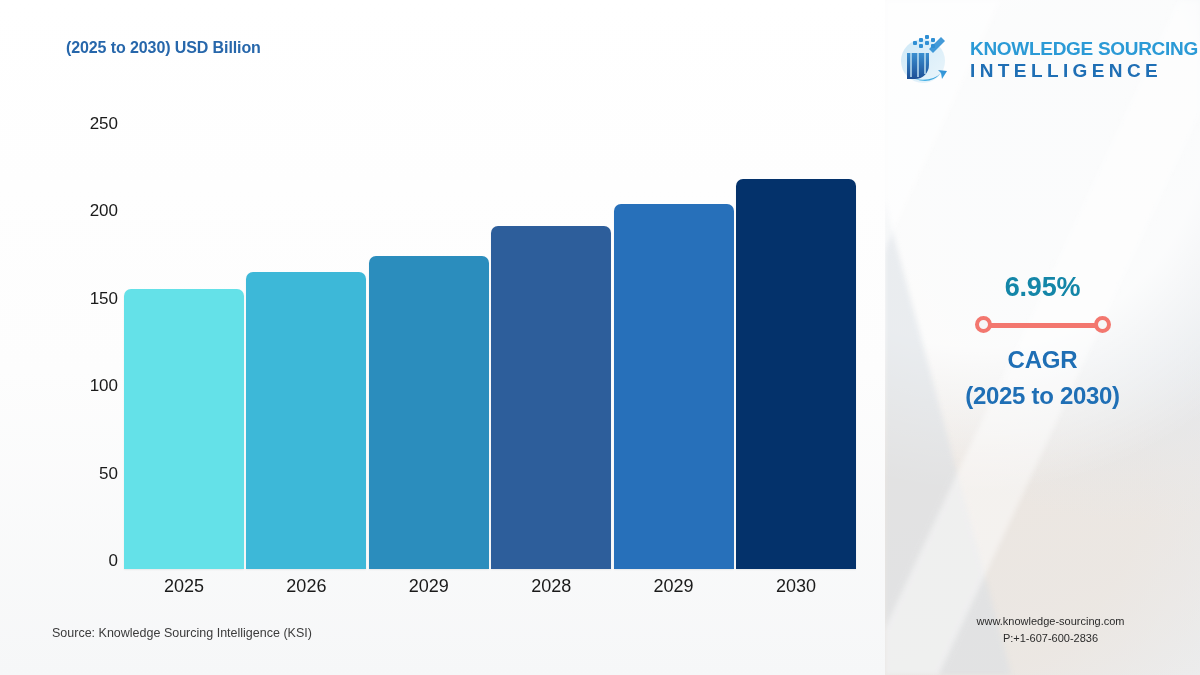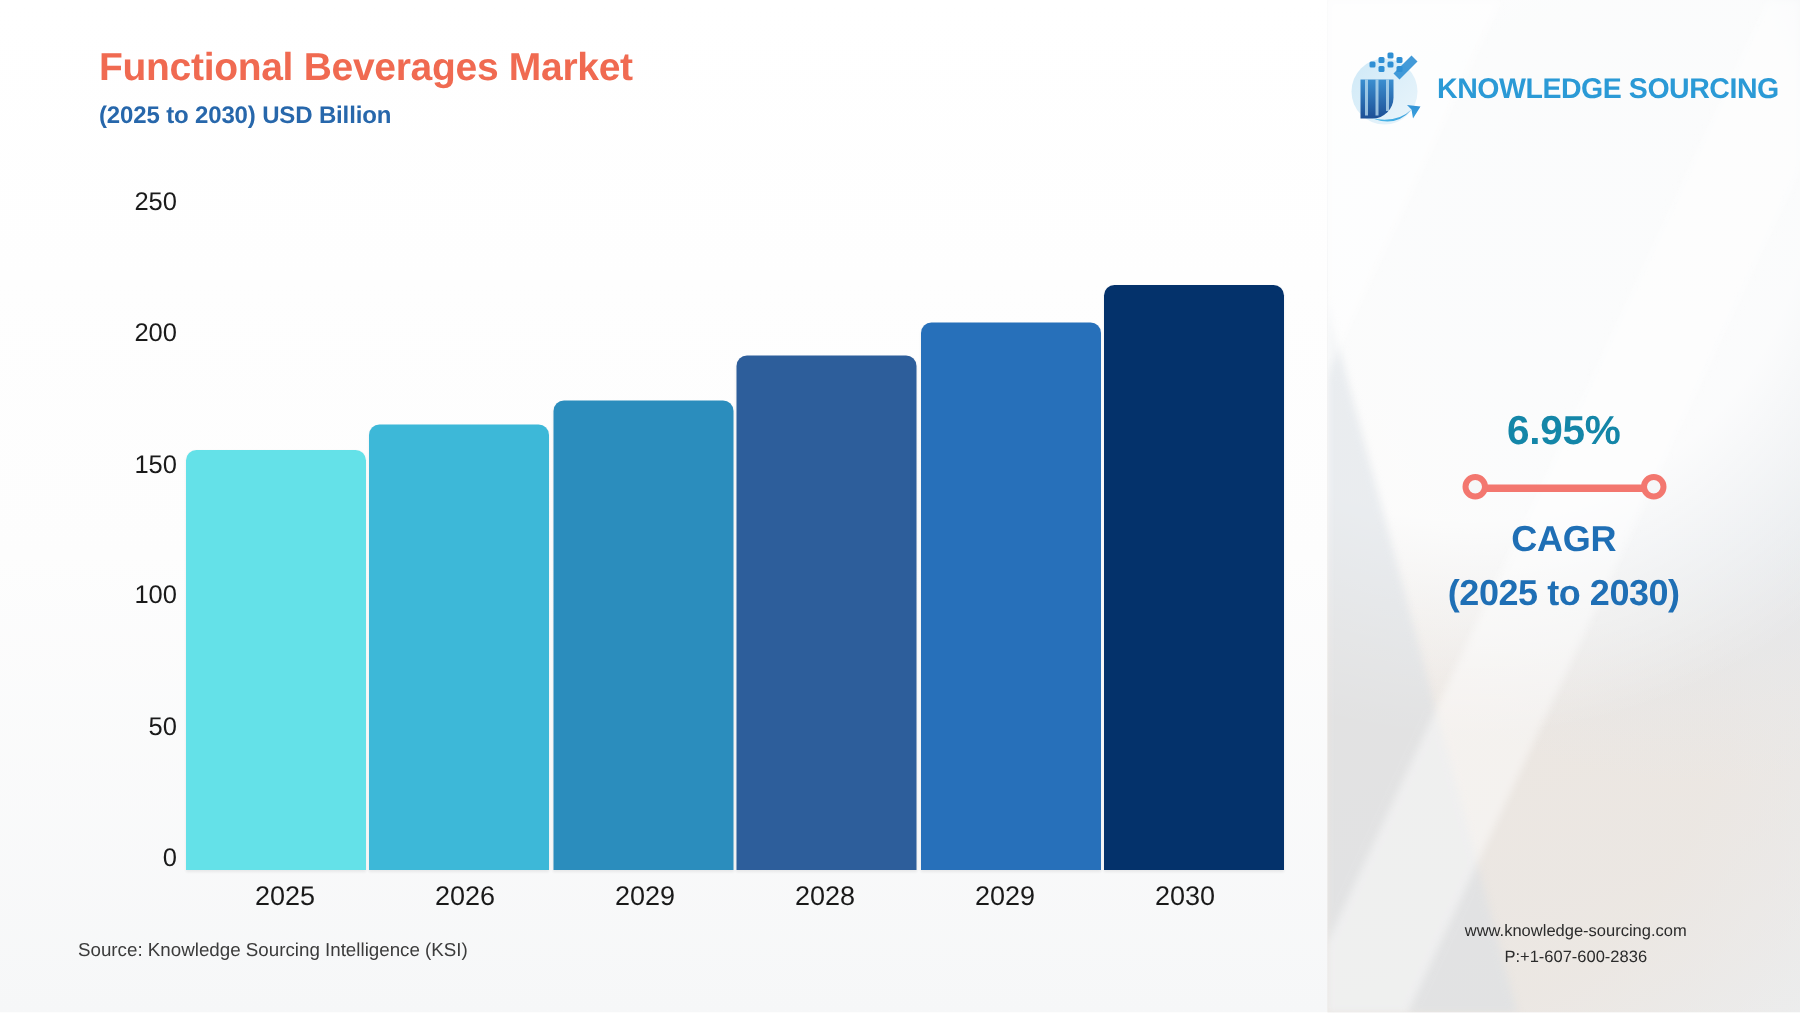--- a/index.html
+++ b/index.html
@@ -20,21 +20,21 @@
   .chart-title{
     font-size:26px;font-weight:bold;color:#f06a51;
     letter-spacing:-0.2px;line-height:1.15;margin:0;white-space:nowrap;
   }
   .chart-subtitle{
     font-size:16px;font-weight:bold;color:#2767ab;
     margin:9px 0 0 0;letter-spacing:-0.1px;white-space:nowrap;
   }
 
   .plot{
-    position:absolute;left:66px;top:135px;
+    position:absolute;left:66px;top:124px;
     width:790px;height:445px;
   }
   
   .ylabels{position:absolute;left:0;top:0;width:52px;height:445px;}
   .ytick{
     position:absolute;right:0;transform:translateY(-50%);
     font-size:17px;color:#1a1a1a;text-align:right;white-space:nowrap;
   }
 
   
@@ -45,21 +45,21 @@
   .barwrap{
     position:relative;width:120px;height:100%;
     display:flex;align-items:flex-end;justify-content:center;
   }
   .bar{
     width:120px;border-radius:7px 7px 0 0;
     box-shadow:0 1px 2px rgba(0,0,0,0.07);
   }
   .xlabels{
     position:absolute;left:58px;right:0;top:452px;
-    display:flex;justify-content:center;
+    display:flex;justify-content:space-between;
   }
   .xlabel{
     width:120px;text-align:center;font-size:18px;color:#1a1a1a;
   }
   .source{
     position:absolute;left:52px;top:626px;
     font-size:12.5px;color:#3b3b3b;
   }
 
   
@@ -75,21 +75,21 @@
   .side-panel:before{
     content:"";position:absolute;inset:0;
     background:
       linear-gradient(115deg,rgba(255,255,255,0.55) 0 18%,rgba(255,255,255,0) 19% 46%,rgba(255,255,255,0.45) 47% 58%,rgba(255,255,255,0) 59%),
       linear-gradient(75deg,rgba(216,222,228,0.5) 0 25%,rgba(255,255,255,0) 26%);
     filter:blur(2px);
   }
 
   .logo{
     position:absolute;left:10px;top:28px;width:298px;height:62px;
-    display:flex;align-items:center;gap:7px;
+    display:flex;align-items:center;gap:19px;
   }
   .logo-mark{width:56px;height:56px;position:relative;flex:0 0 auto;}
   .logo-text{display:flex;flex-direction:column;line-height:1;}
   .logo-line1{
     font-size:19px;font-weight:bold;color:#2b9ad6;letter-spacing:-0.3px;
     white-space:nowrap;
   }
   .logo-line2{
     font-size:19px;font-weight:bold;color:#1f6fb5;letter-spacing:4.4px;
     white-space:nowrap;margin-top:3px;
@@ -127,21 +127,20 @@
   }
 </style>
 </head>
 <body>
 
 <div class="page">
 
   <div class="chart-panel">
 
     <div class="titles">
-      <div class="chart-title">Functional Beverages Market</div>
       <div class="chart-subtitle">(2025 to 2030) USD Billion</div>
     </div>
 
     <div class="plot">
       <div class="ylabels" id="yaxis">
           <div class="ytick" style="top: 0px;">250</div>
           <div class="ytick" style="top: 87.4px;">200</div>
           <div class="ytick" style="top: 174.8px;">150</div>
           <div class="ytick" style="top: 262.2px;">100</div>
           <div class="ytick" style="top: 349.6px;">50</div>
@@ -212,20 +211,21 @@
             <rect x="24" y="13" width="4" height="4" rx="1"></rect>
             <rect x="30" y="10" width="4" height="4" rx="1"></rect>
             <rect x="36" y="7" width="4" height="4" rx="1"></rect>
             <rect x="36" y="13" width="4" height="4" rx="1"></rect>
           </g>
           <path d="M20 48 q16 6 26 -6 l1 6 l5 -8 l-9 -1 l3 3 q-9 9 -26 6 z" fill="url(#garr)"></path>
         </svg>
       </div>
       <div class="logo-text">
         <span class="logo-line1">KNOWLEDGE SOURCING</span>
+        <span class="logo-line2">INTELLIGENCE</span>
       </div>
     </div>
 
     <div class="cagr-block">
       <div class="cagr-value">6.95%</div>
       <div class="cagr-connector">
         <div class="cagr-line"></div>
         <div class="cagr-dot left"></div>
         <div class="cagr-dot right"></div>
       </div>

